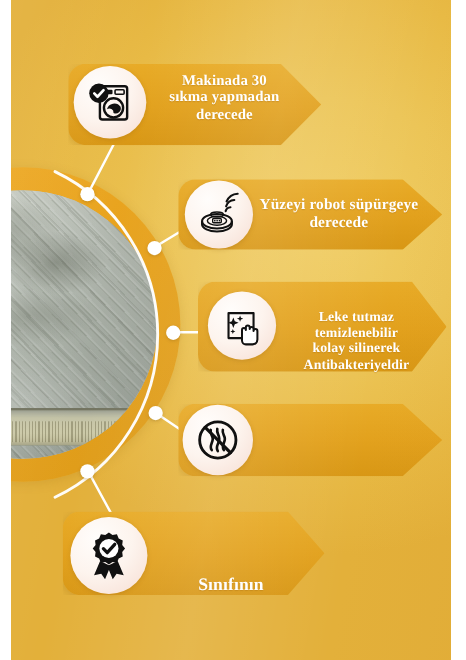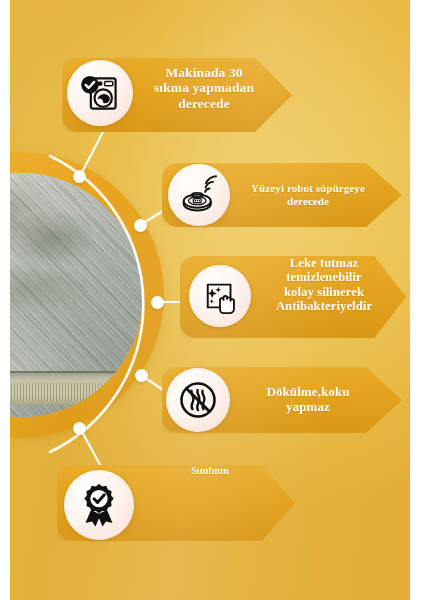--- a/index.html
+++ b/index.html
@@ -200,28 +200,28 @@
     font-weight: bold;
     text-align: center;
     line-height: 1.14;
     letter-spacing: 0.1px;
     text-shadow: 0 1px 1px rgba(150,95,10,0.28);
     z-index: 4;
     pointer-events: none;
   }
   .txt-b1 { left: 124px; top: 52px;  width: 140px; height: 72px; font-size: 13.5px;
             display: flex; align-items: center; justify-content: center; }
-  .txt-b2 { left: 222px; top: 163px; width: 152px; height: 64px; font-size: 11px;
+  .txt-b2 { left: 222px; top: 163px; width: 152px; height: 64px; font-size: 14px;
             display: flex; align-items: center; justify-content: flex-start; }
   .txt-b3 { left: 241px; top: 256px; width: 146px; height: 82px; font-size: 12.6px;
-            display: flex; align-items: flex-start; justify-content: center; }
+            display: flex; align-items: flex-end; justify-content: center; }
   .txt-b4 { left: 222px; top: 367px; width: 152px; height: 66px; font-size: 13px;
             display: flex; align-items: center; justify-content: center; }
-  .txt-b5 { left: 122px; top: 465px; width: 156px; height: 76px; font-size: 10px;
-            display: flex; align-items: flex-start; justify-content: center; }
+  .txt-b5 { left: 122px; top: 465px; width: 156px; height: 76px; font-size: 16px;
+            display: flex; align-items: flex-end; justify-content: center; }
 
   .banner-text span { display: block; width: 100%; }
 </style>
 </head>
 <body>
 
 <div id="infographic">
 
   <div class="panel">
 
@@ -315,26 +315,20 @@
     <div class="banner banner-b4"></div>
     <div class="badge badge-b4">
       <svg width="44" height="44" viewBox="0 0 48 48">
         <circle cx="24" cy="24" r="18" fill="none" stroke="#111" stroke-width="2.8"></circle>
         <path d="M18 34 c-3 -4 1 -7 1 -11 c0 -4 -3 -5 -2 -9" fill="none" stroke="#111" stroke-width="2.6" stroke-linecap="round"></path>
         <path d="M24 35 c-3 -4.5 1.5 -7.5 1.5 -12 c0 -4.5 -3 -5.5 -2 -10" fill="none" stroke="#111" stroke-width="2.6" stroke-linecap="round"></path>
         <path d="M30 34 c-3 -4 1 -7 1 -11 c0 -4 -3 -5 -2 -9" fill="none" stroke="#111" stroke-width="2.6" stroke-linecap="round"></path>
         <line x1="11.5" y1="11.5" x2="36.5" y2="36.5" stroke="#111" stroke-width="3.2" stroke-linecap="round"></line>
       </svg>
     </div>
-    <div class="banner-text txt-b4">
-      <span>
-        <span>Dökülme,koku</span>
-        <span>yapmaz</span>
-      </span>
-    </div>
 
     <div class="banner banner-b5"></div>
     <div class="badge badge-b5">
       <svg width="48" height="48" viewBox="0 0 48 48">
         <path d="M16 29 l-5.5 13 l6.5 -1.5 l3.5 5 l5 -12 z" fill="#111"></path>
         <path d="M32 29 l5.5 13 l-6.5 -1.5 l-3.5 5 l-5 -12 z" fill="#111"></path>
         <path d="M24 3
                  l3.3 2.4 l4 -0.7 l1.6 3.8 l3.7 1.8 l-0.5 4.1 l2.6 3.2 l-2.6 3.2 l0.5 4.1 l-3.7 1.8 l-1.6 3.8
                  l-4 -0.7 l-3.3 2.4 l-3.3 -2.4 l-4 0.7 l-1.6 -3.8 l-3.7 -1.8 l0.5 -4.1 l-2.6 -3.2 l2.6 -3.2
                  l-0.5 -4.1 l3.7 -1.8 l1.6 -3.8 l4 0.7 z" fill="#111"></path>

